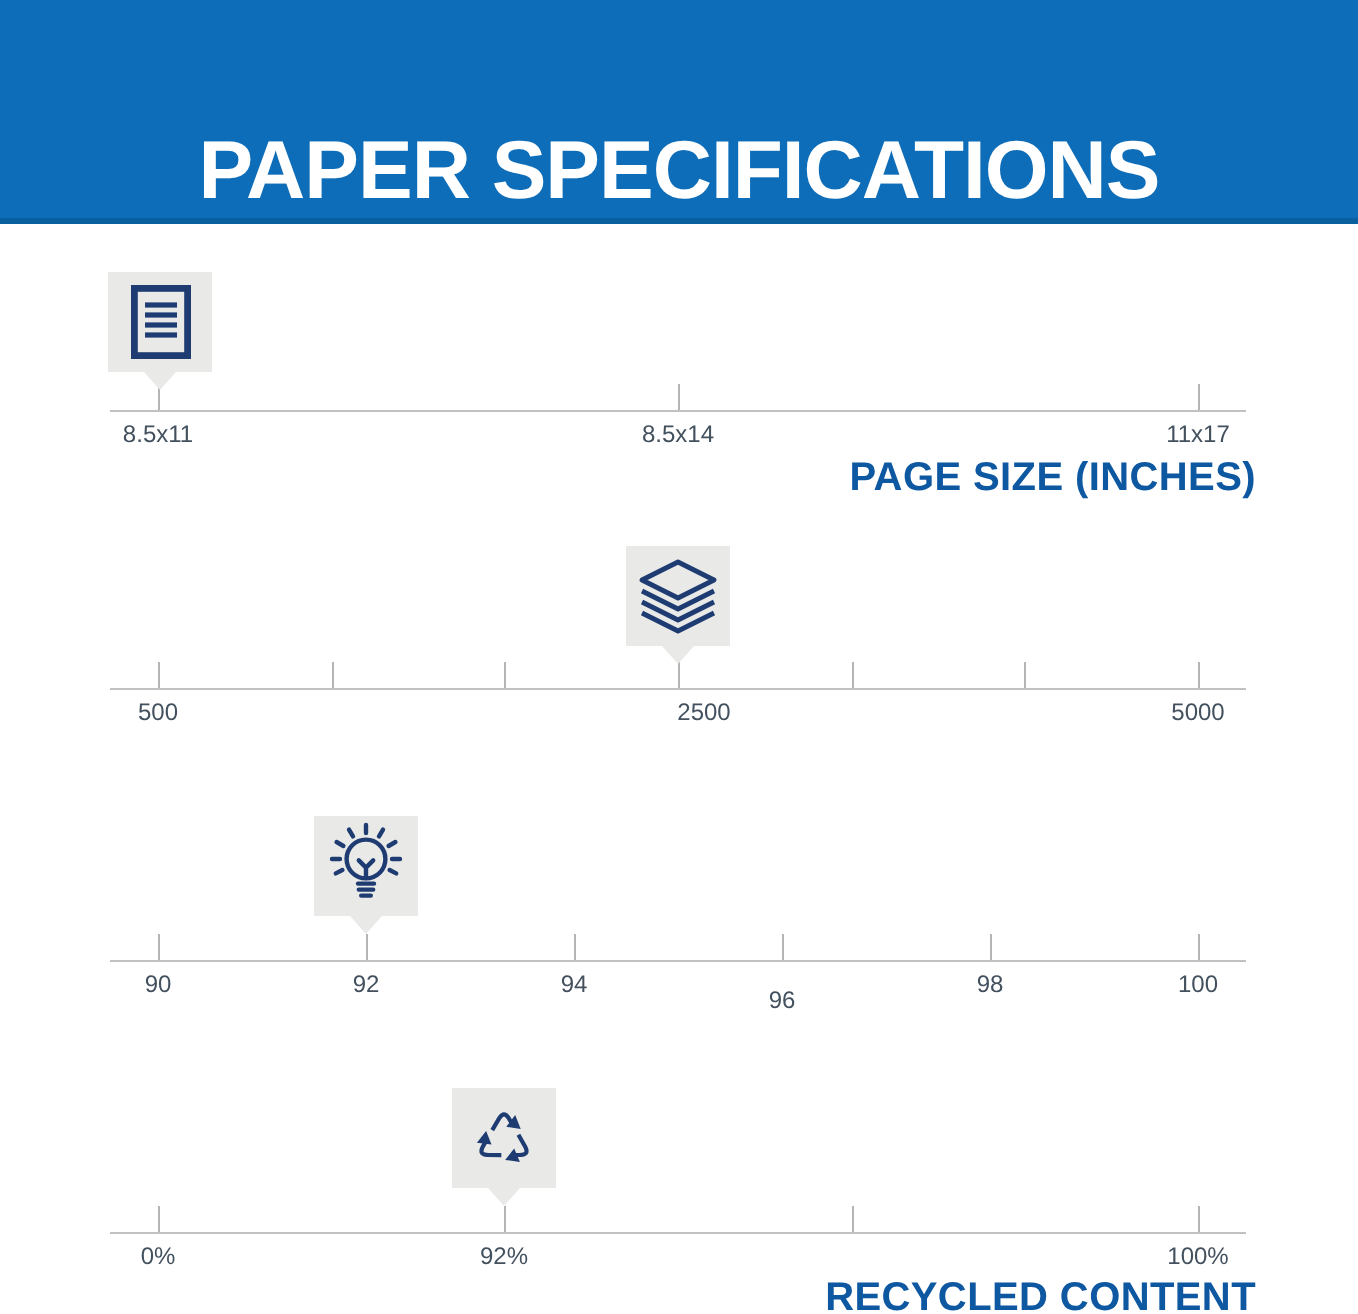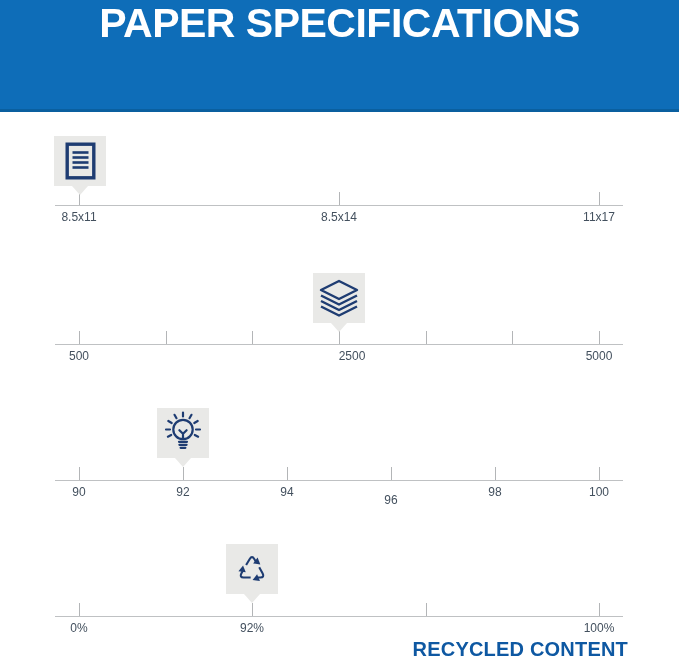--- a/index.html
+++ b/index.html
@@ -1,21 +1,21 @@
 <!DOCTYPE html>
 <html style="--bg: #ffffff; --banner-blue: #0e6db8; --banner-edge: #0a5f9f; --title-blue: #0e58a2; --label-color: #43505e; --line-gray: #bfc1c3; --tick-gray: #b3b5b7; --badge-bg: #e9e9e7; --icon-navy: #1e3c72;"><head>
 <meta charset="utf-8">
 <style>
   html,body{margin:0;padding:0;background:#fff;}
   .stage{position:relative;width:679px;height:657px;overflow:hidden;background:var(--bg,#fff);
          font-family:"Liberation Sans",sans-serif;}
   .banner{position:absolute;top:0;left:0;width:100%;height:109px;
           background:linear-gradient(180deg,var(--banner-blue,#0e6db8),var(--banner-blue,#0e6db8));
           border-bottom:3px solid var(--banner-edge,#0a5f9f);
-          display:flex;align-items:flex-start;justify-content:center;}
+          display:flex;align-items:flex-end;justify-content:center;}
   .banner-title{color:#fff;font-size:41px;font-weight:bold;letter-spacing:-0.5px;margin:0;white-space:nowrap;}
   #rows{position:absolute;inset:0;}
   .spec-row{position:absolute;inset:0;pointer-events:none;}
   .scale-line{position:absolute;left:55px;width:568px;height:1px;background:var(--line-gray,#bfc1c3);}
   .scale-tick{position:absolute;width:1px;height:13px;background:var(--tick-gray,#b3b5b7);}
   .tick-label{position:absolute;transform:translateX(-50%);font-size:12px;color:var(--label-color,#43505e);white-space:nowrap;}
   .scale-title{position:absolute;right:51px;font-size:20px;font-weight:bold;letter-spacing:.2px;
                color:var(--title-blue,#0e58a2);white-space:nowrap;}
   .marker-badge{position:absolute;width:52px;height:50px;background:var(--badge-bg,#e9e9e7);
                 display:flex;align-items:center;justify-content:center;}
@@ -45,20 +45,21 @@
             <rect x="2.2" y="2.2" width="26.6" height="33.6" fill="none" stroke="currentColor" stroke-width="3.4"></rect>
             <g stroke="currentColor" stroke-width="2.6">
               <line x1="7.5" y1="10.5" x2="23.5" y2="10.5"></line>
               <line x1="7.5" y1="15.5" x2="23.5" y2="15.5"></line>
               <line x1="7.5" y1="20.5" x2="23.5" y2="20.5"></line>
               <line x1="7.5" y1="25.5" x2="23.5" y2="25.5"></line>
             </g>
           </svg>
           <div class="marker-tail"></div>
         </div>
+        <div class="scale-title" style="top: 228px;">PAGE SIZE (INCHES)</div>
       </div>
       <div class="spec-row">
         <div class="scale-line" style="top: 344px;"></div>
         <div class="scale-tick" style="left: 79px; top: 331px;"></div>
         <div class="tick-label" style="left: 79px; top: 349px;">500</div>
         <div class="scale-tick" style="left: 166px; top: 331px;"></div>
         <div class="scale-tick" style="left: 252px; top: 331px;"></div>
         <div class="scale-tick" style="left: 339px; top: 331px;"></div>
         <div class="tick-label" style="left: 352px; top: 349px;">2500</div>
         <div class="scale-tick" style="left: 426px; top: 331px;"></div>

